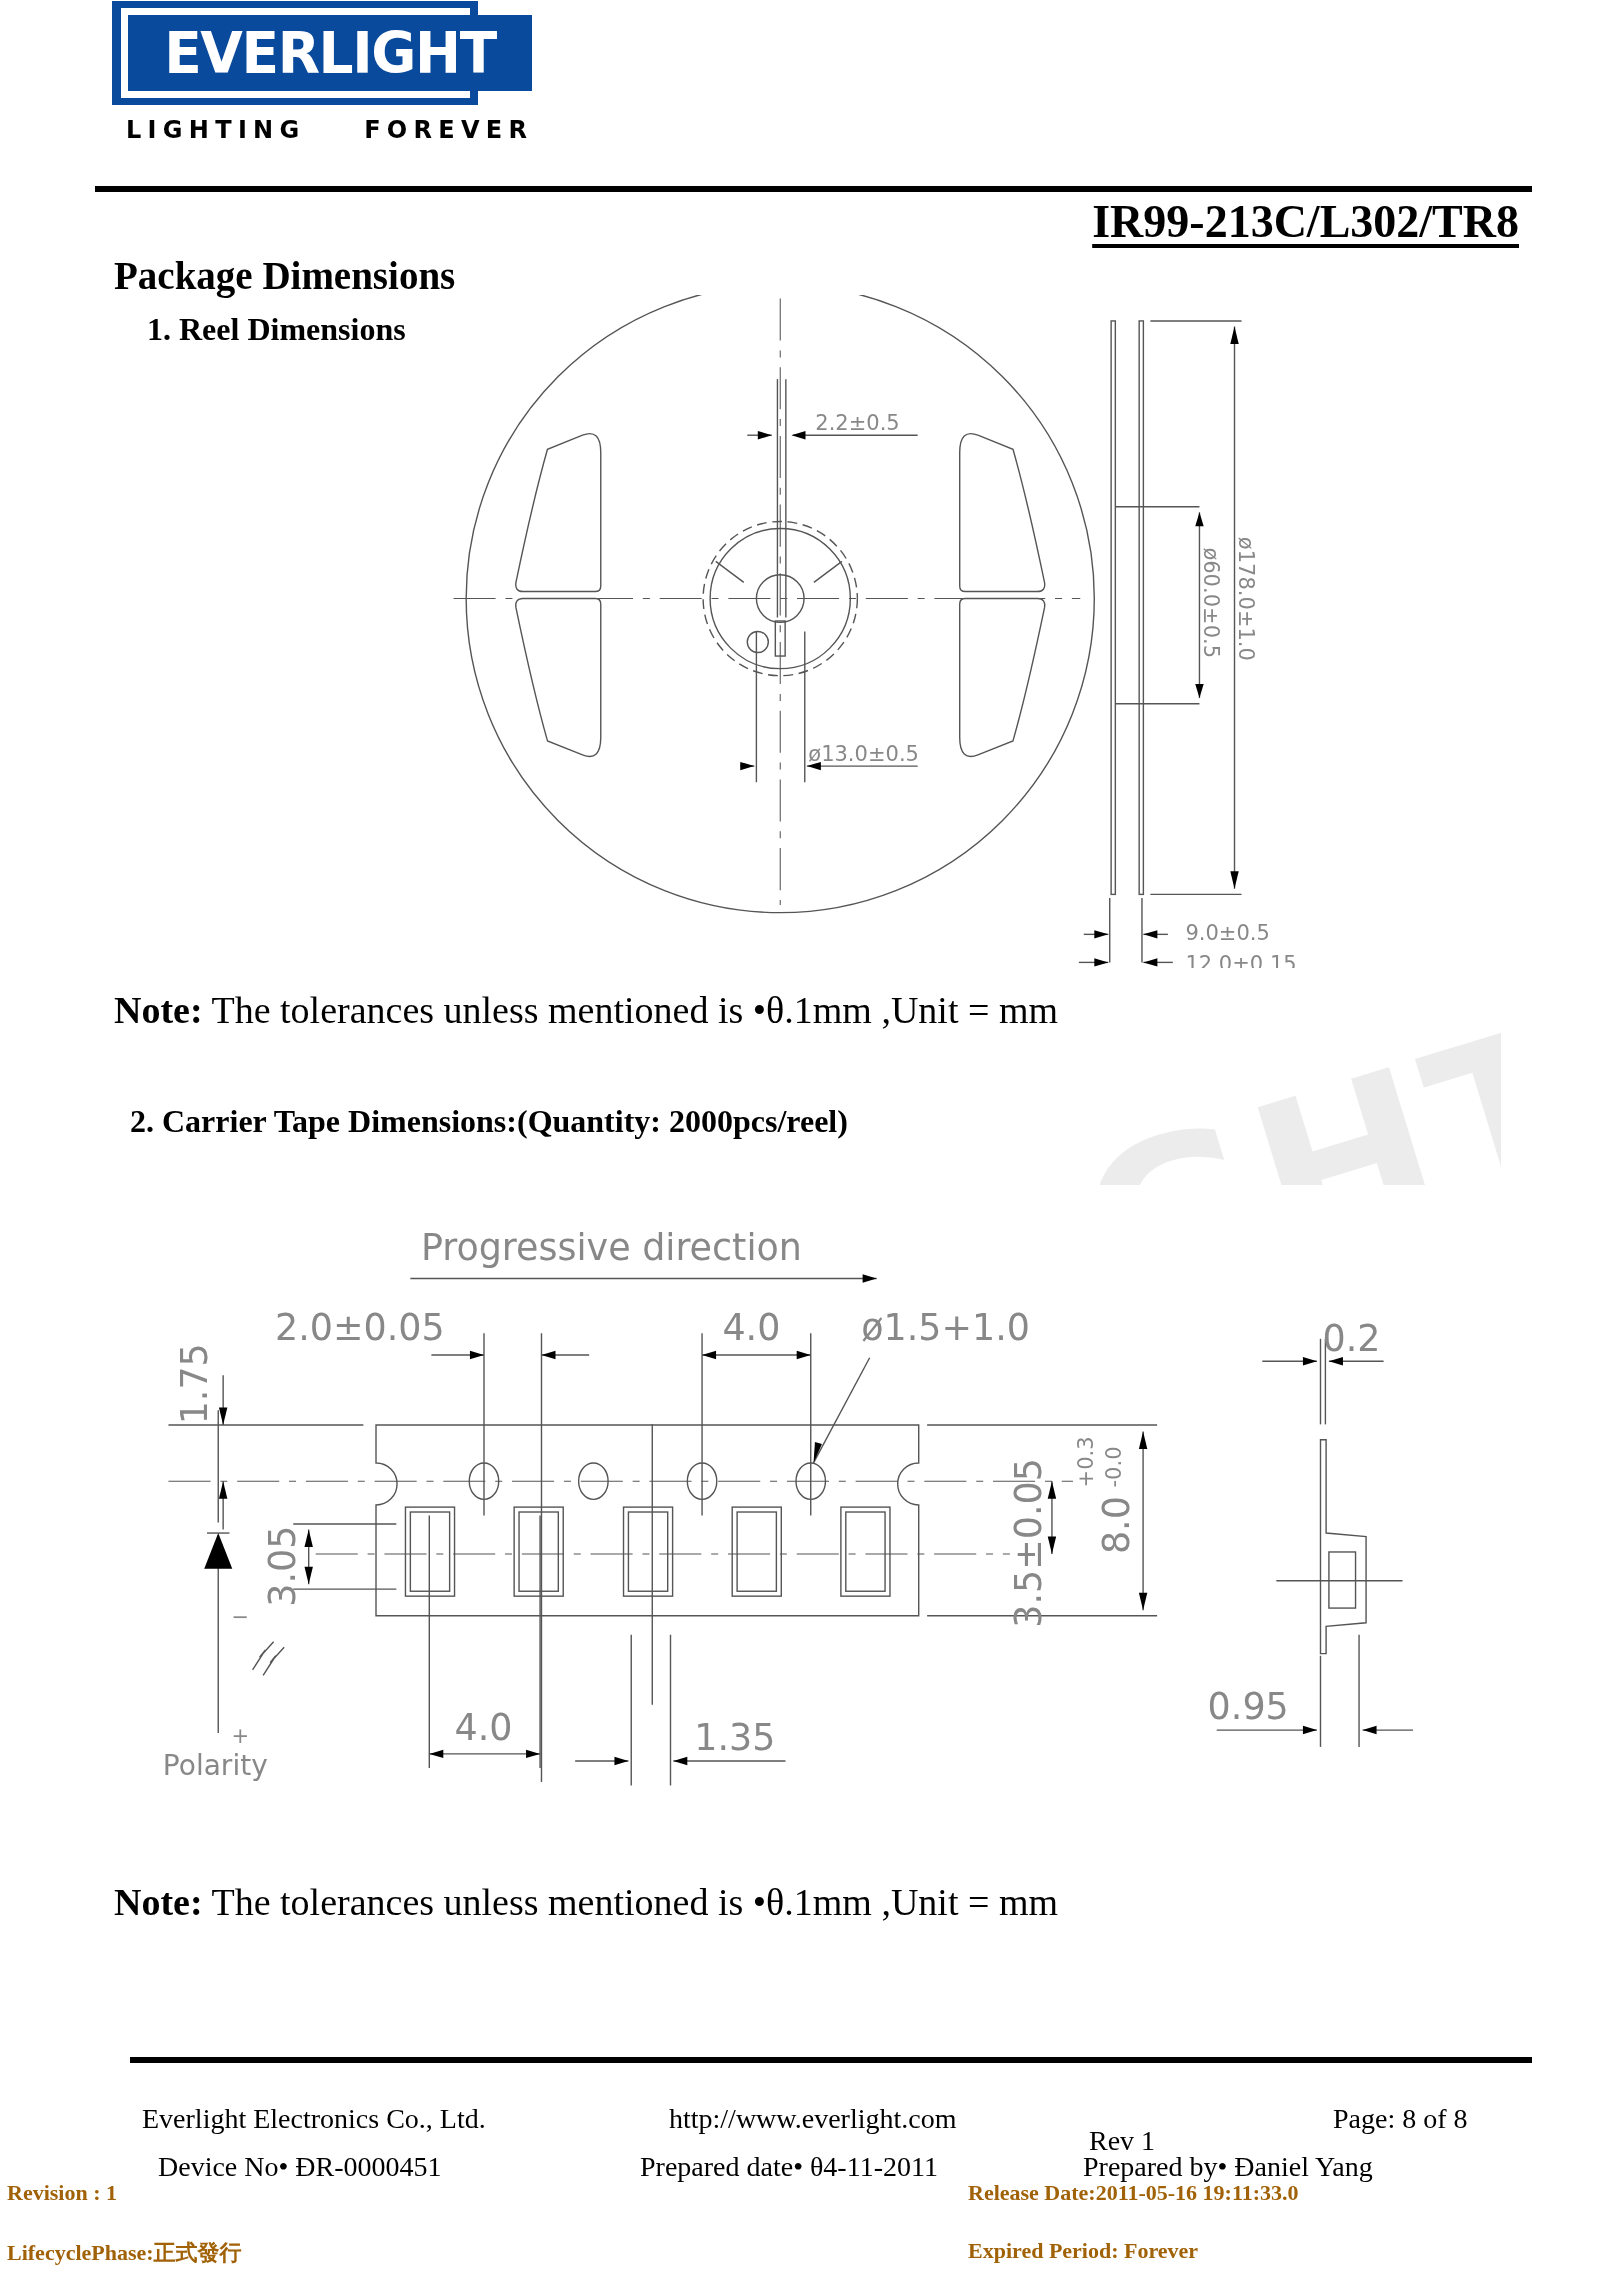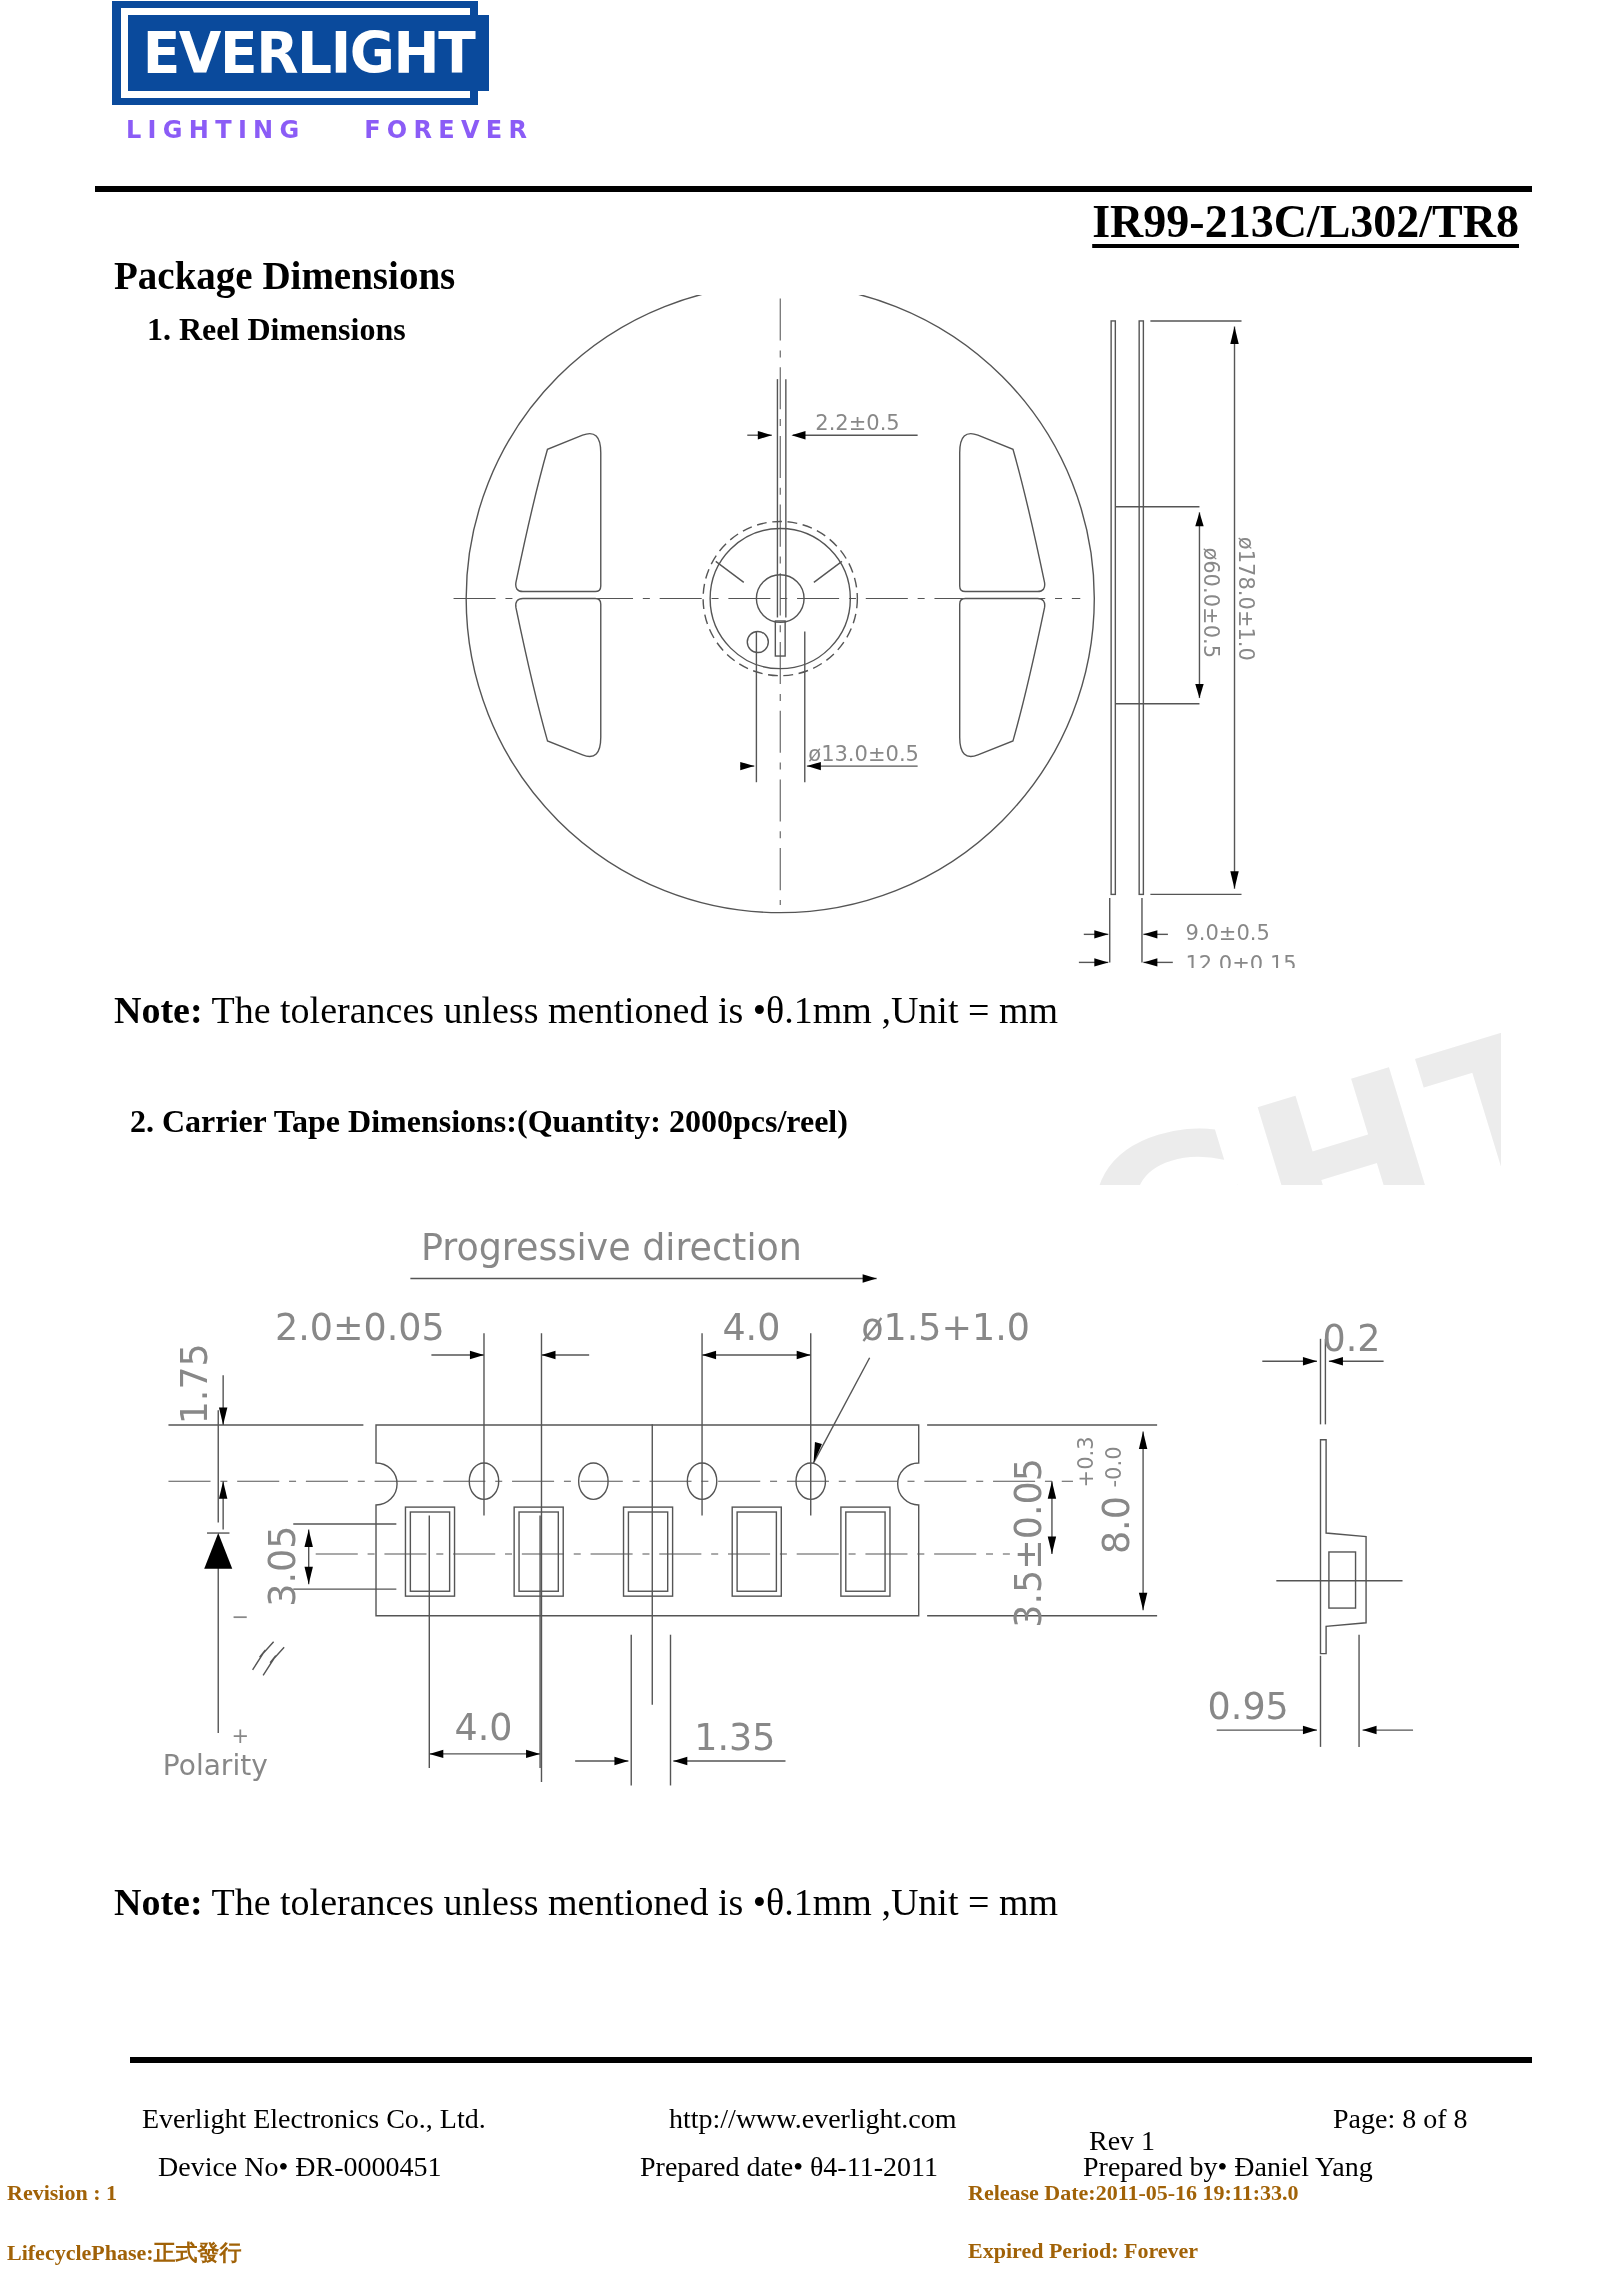--- a/index.html
+++ b/index.html
@@ -1,23 +1,23 @@
 <!DOCTYPE html>
 <html style="font-size:11.2px"><head>
 <meta charset="utf-8">
 <style>
   html,body{margin:0;padding:0;background:#fff;}
   body{width:1609px;height:2295px;position:relative;overflow:hidden;font-family:"Liberation Serif",serif;color:#000;}
   .abs{position:absolute;}
   
   .logo-box{left:112px;top:1.4px;width:366px;height:104px;background:#0a4a9c;}
   .logo-inner{left:121px;top:8.4px;width:349px;height:90px;background:#fff;}
-  .logo-core{left:128px;top:15.4px;width:361px;height:76px;background:#0a4a9c;display:flex;align-items:center;justify-content:center;}
+  .logo-core{left:128px;top:15.4px;width:404px;height:76px;background:#0a4a9c;display:flex;align-items:center;justify-content:center;}
   .logo-word{font-family:"DejaVu Sans",sans-serif;font-weight:bold;font-size:55px;color:#fff;letter-spacing:-1.4px;transform:scaleY(1.05);}
-  .logo-tag{left:126px;top:116px;width:344px;font-family:"DejaVu Sans",sans-serif;font-weight:bold;font-size:24px;color:#8b5cf6;letter-spacing:6.3px;white-space:nowrap;}
+  .logo-tag{left:126px;top:116px;width:344px;font-family:"DejaVu Sans",sans-serif;font-weight:bold;font-size:24px;color:#000000;letter-spacing:6.3px;white-space:nowrap;}
   .rule{background:#000;}
   .title{right:90px;top:195px;font-weight:bold;font-size:46px;text-decoration:underline;text-decoration-thickness:4.2px;text-underline-offset:7px;white-space:nowrap;}
   .h1{left:114px;top:253px;font-weight:bold;font-size:39px;white-space:nowrap;}
   .h2{left:147px;top:311px;font-weight:bold;font-size:32px;white-space:nowrap;}
   .h3{left:130px;top:1103px;font-weight:bold;font-size:32px;white-space:nowrap;}
   .note{left:114px;font-size:38px;white-space:nowrap;text-align:center;}
   .note b{font-weight:bold;}
   .foot{font-size:28px;white-space:nowrap;}
   .gray{color:#a16207;font-weight:bold;font-size:22px;white-space:nowrap;}
   svg text{font-family:"DejaVu Sans",sans-serif;fill:#888;}

